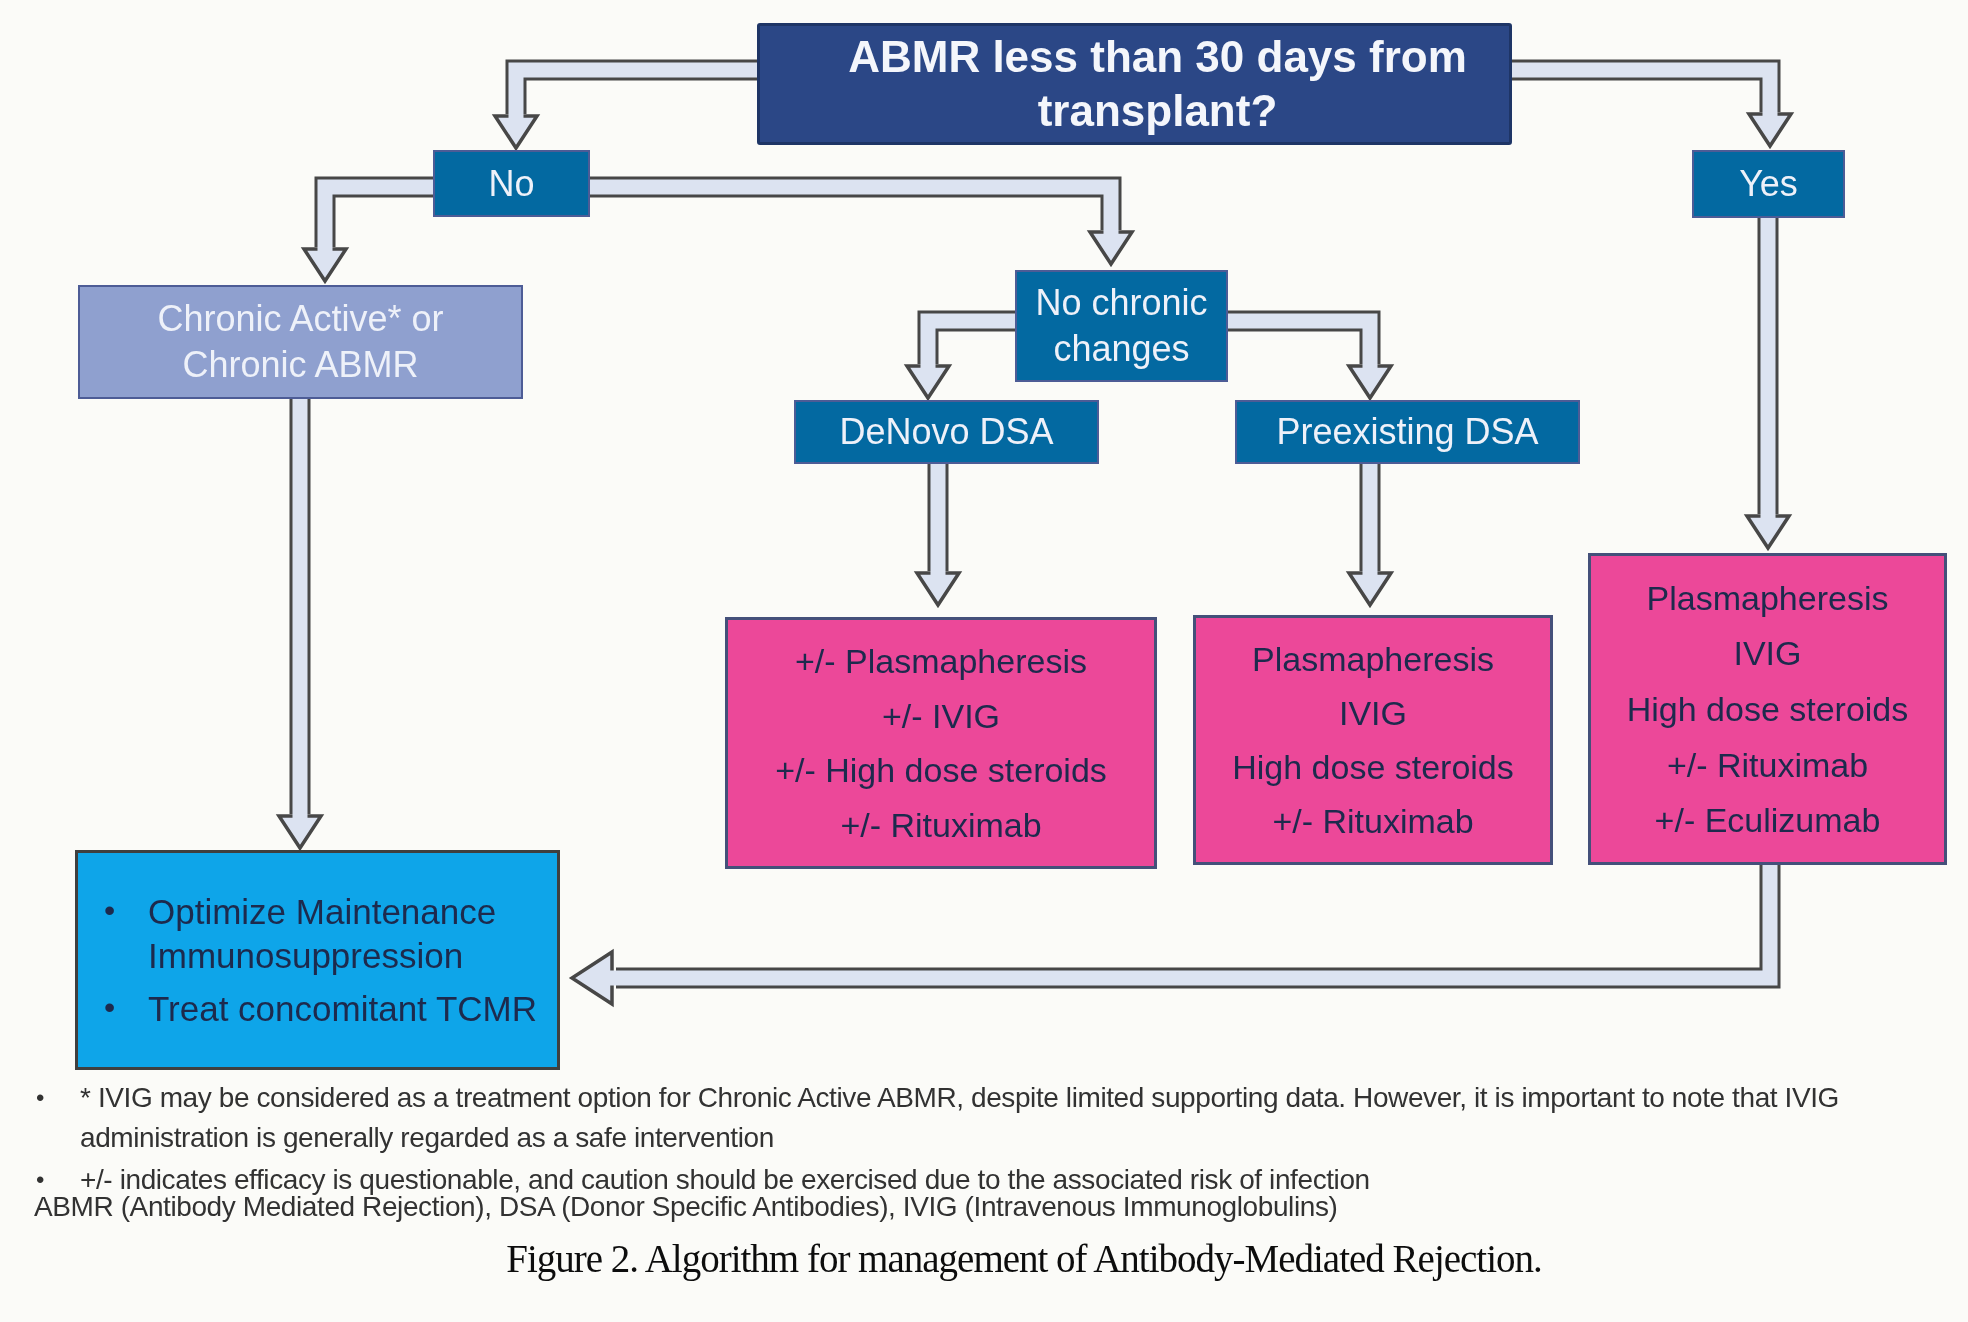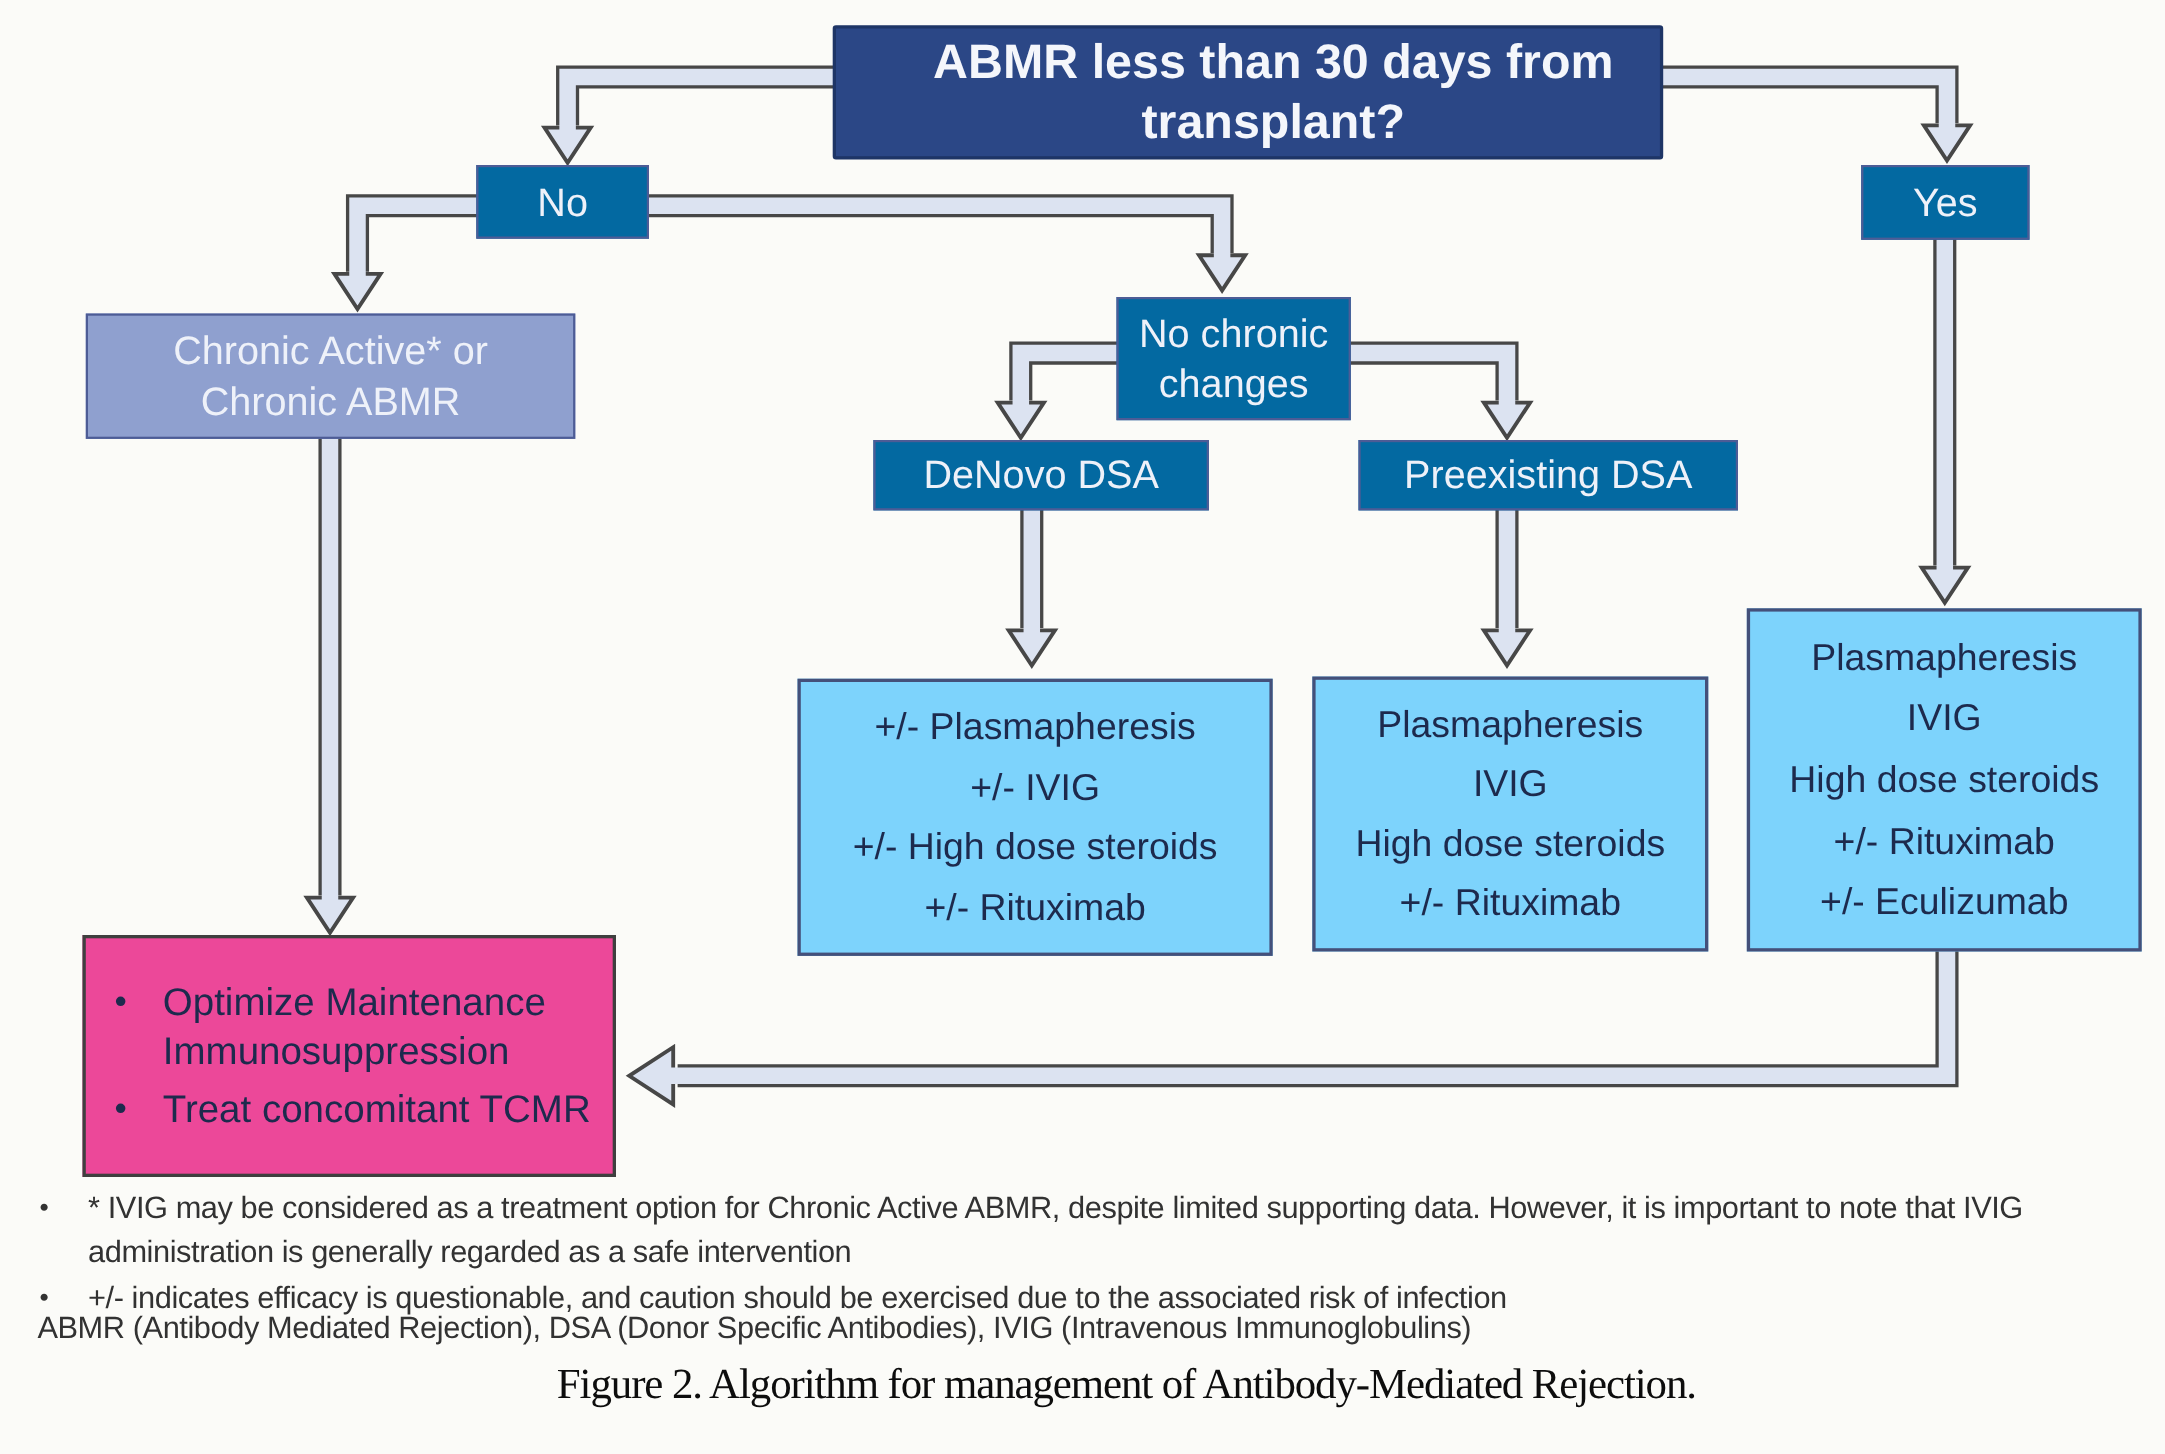--- a/index.html
+++ b/index.html
@@ -22,26 +22,26 @@
   .root{
     background:#2b4786;border:3px solid #1e3566;border-radius:3px;
     color:#f4f6fb;font-weight:bold;font-size:44px;line-height:54px;padding-left:46px;
   }
   .decision{
     background:#0369a1;border:2px solid #4d5c96;
     color:#eef1f9;font-size:36px;line-height:46px;
   }
   .chronic{background:#8fa0cf;}
   .treatment{
-    background:#7dd3fc;border:3px solid #44507a;
+    background:#ec4899;border:3px solid #44507a;
     color:#1d2a4d;font-size:34px;line-height:40px;
     justify-content:space-around;padding:14px 6px;
   }
   .outcome{
-    background:#ec4899;border:3px solid #3f3f3f;
+    background:#0ea5e9;border:3px solid #3f3f3f;
     color:#1d2a4d;font-size:35px;line-height:44px;
     justify-content:center;align-items:flex-start;text-align:left;
     padding:10px 16px 10px 20px;
   }
   .outcome ul{list-style:none;margin:0;padding:0;}
   .outcome li{position:relative;padding-left:50px;margin:9px 0;}
   .outcome li::before{content:"•";position:absolute;left:6px;top:-2px;font-size:32px;}
   #footnotes{
     position:absolute;left:34px;top:1078px;width:1920px;z-index:2;
     color:#323232;font-size:28px;line-height:40px;letter-spacing:-0.4px;

